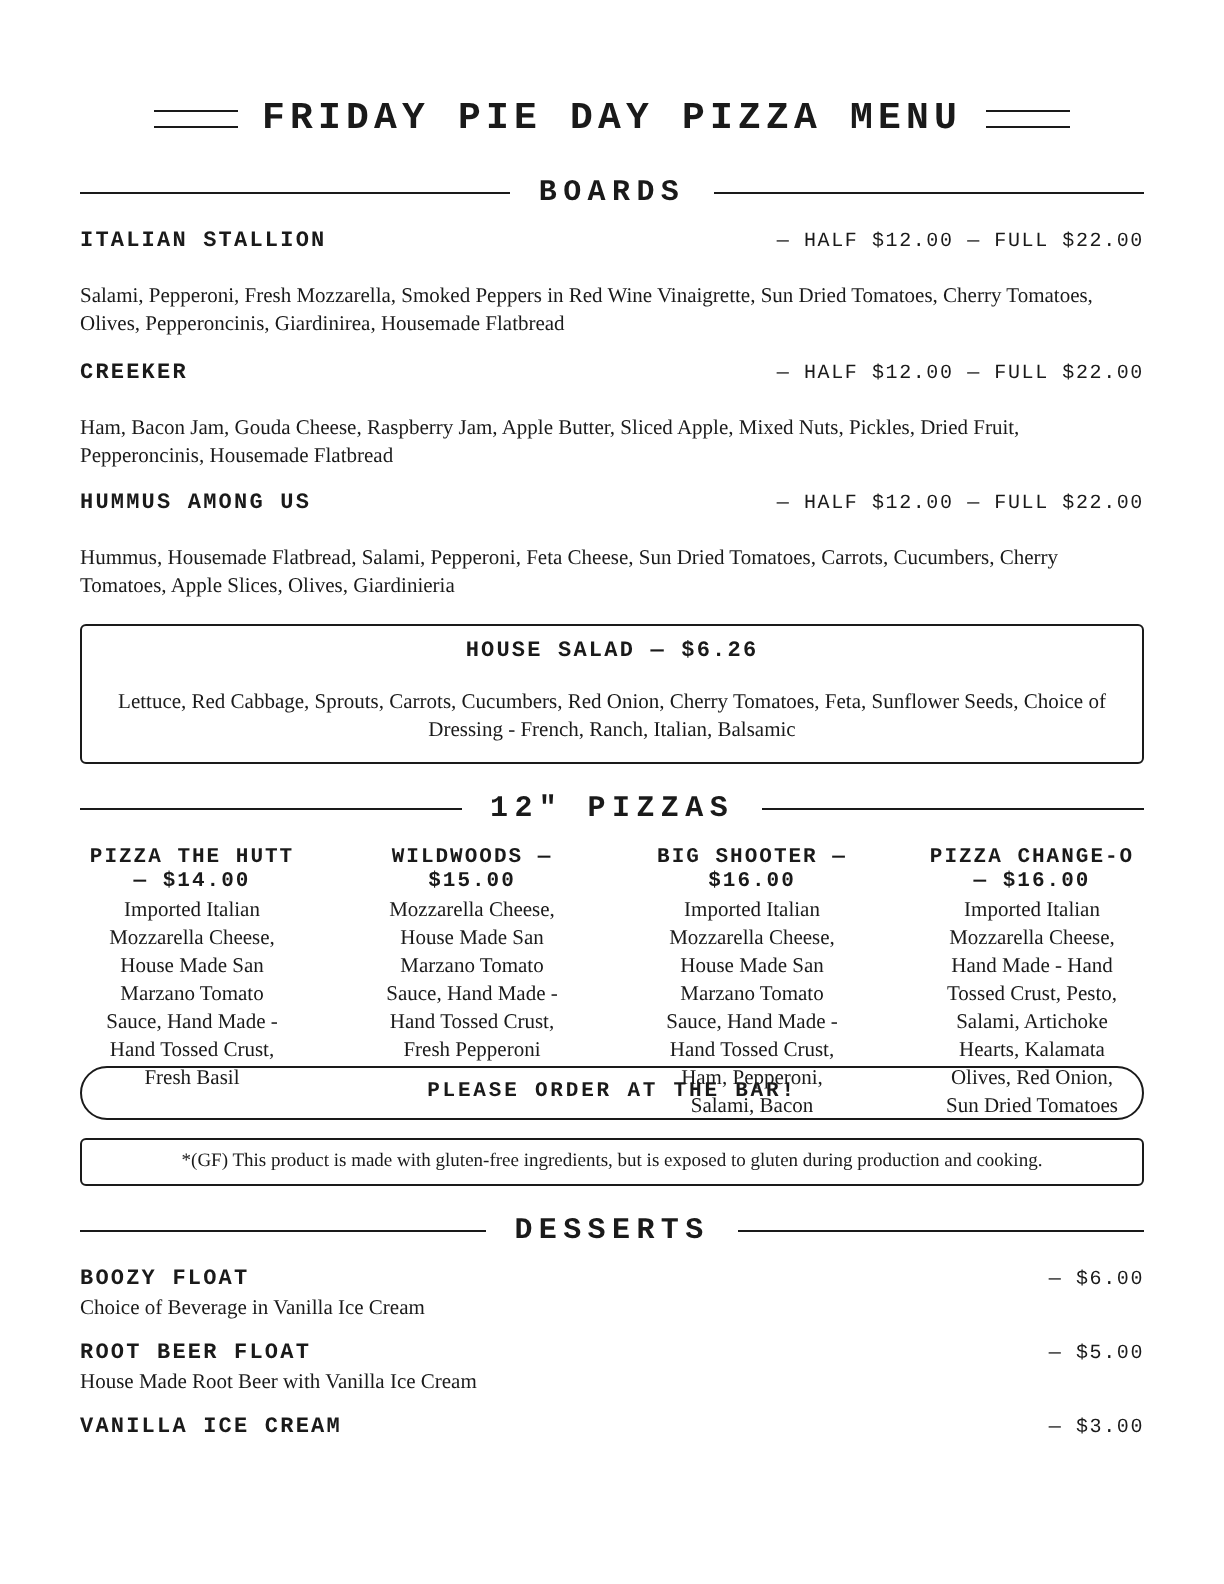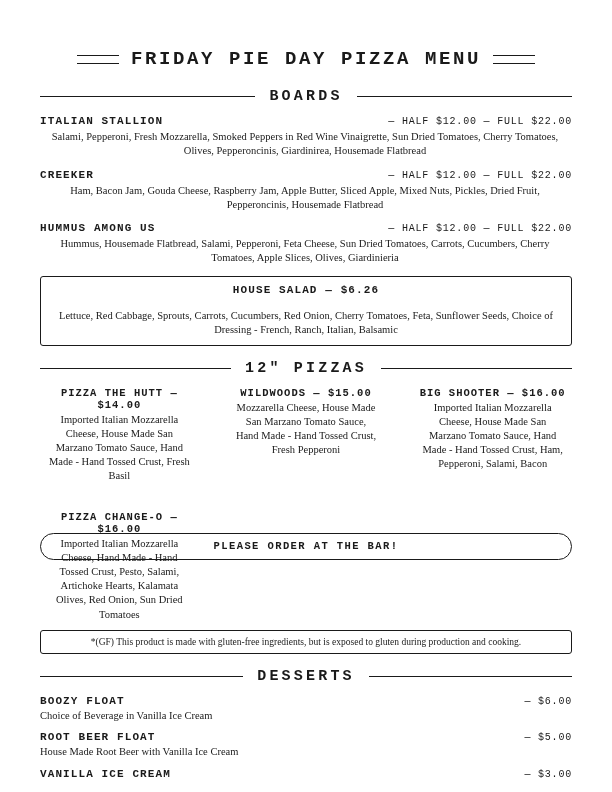--- a/index.html
+++ b/index.html
@@ -81,23 +81,22 @@
     font-weight: 700;
   }
   .board-price {
     font-family: "Liberation Mono", monospace;
     font-size: 10px;
     letter-spacing: 0.8px;
   }
   .board-desc {
     font-size: 10.5px;
     line-height: 1.32;
-    margin-top: 3px;
+    margin-top: 15px;
     max-width: 530px;
-    text-align: center;
   }
 
   
   .box {
     border: 1px solid #1a1a1a;
     border-radius: 3px;
     padding: 7px 12px 8px 12px;
     margin: 6px 0 4px 0;
     text-align: center;
   }
@@ -109,21 +108,21 @@
   }
   .box-desc {
     font-size: 10.5px;
     line-height: 1.32;
     margin-top: 13px;
   }
 
   
   .pizza-grid {
     display: grid;
-    grid-template-columns: 1fr 1fr 1fr;
+    grid-template-columns: 1fr 1fr 1fr 1fr;
     column-gap: 34px;
     row-gap: 12px;
     margin-top: 1px;
     gap: 28px;
   }
   .pizza {
     text-align: center;
   }
   .pizza-head {
     font-family: "Liberation Mono", monospace;

